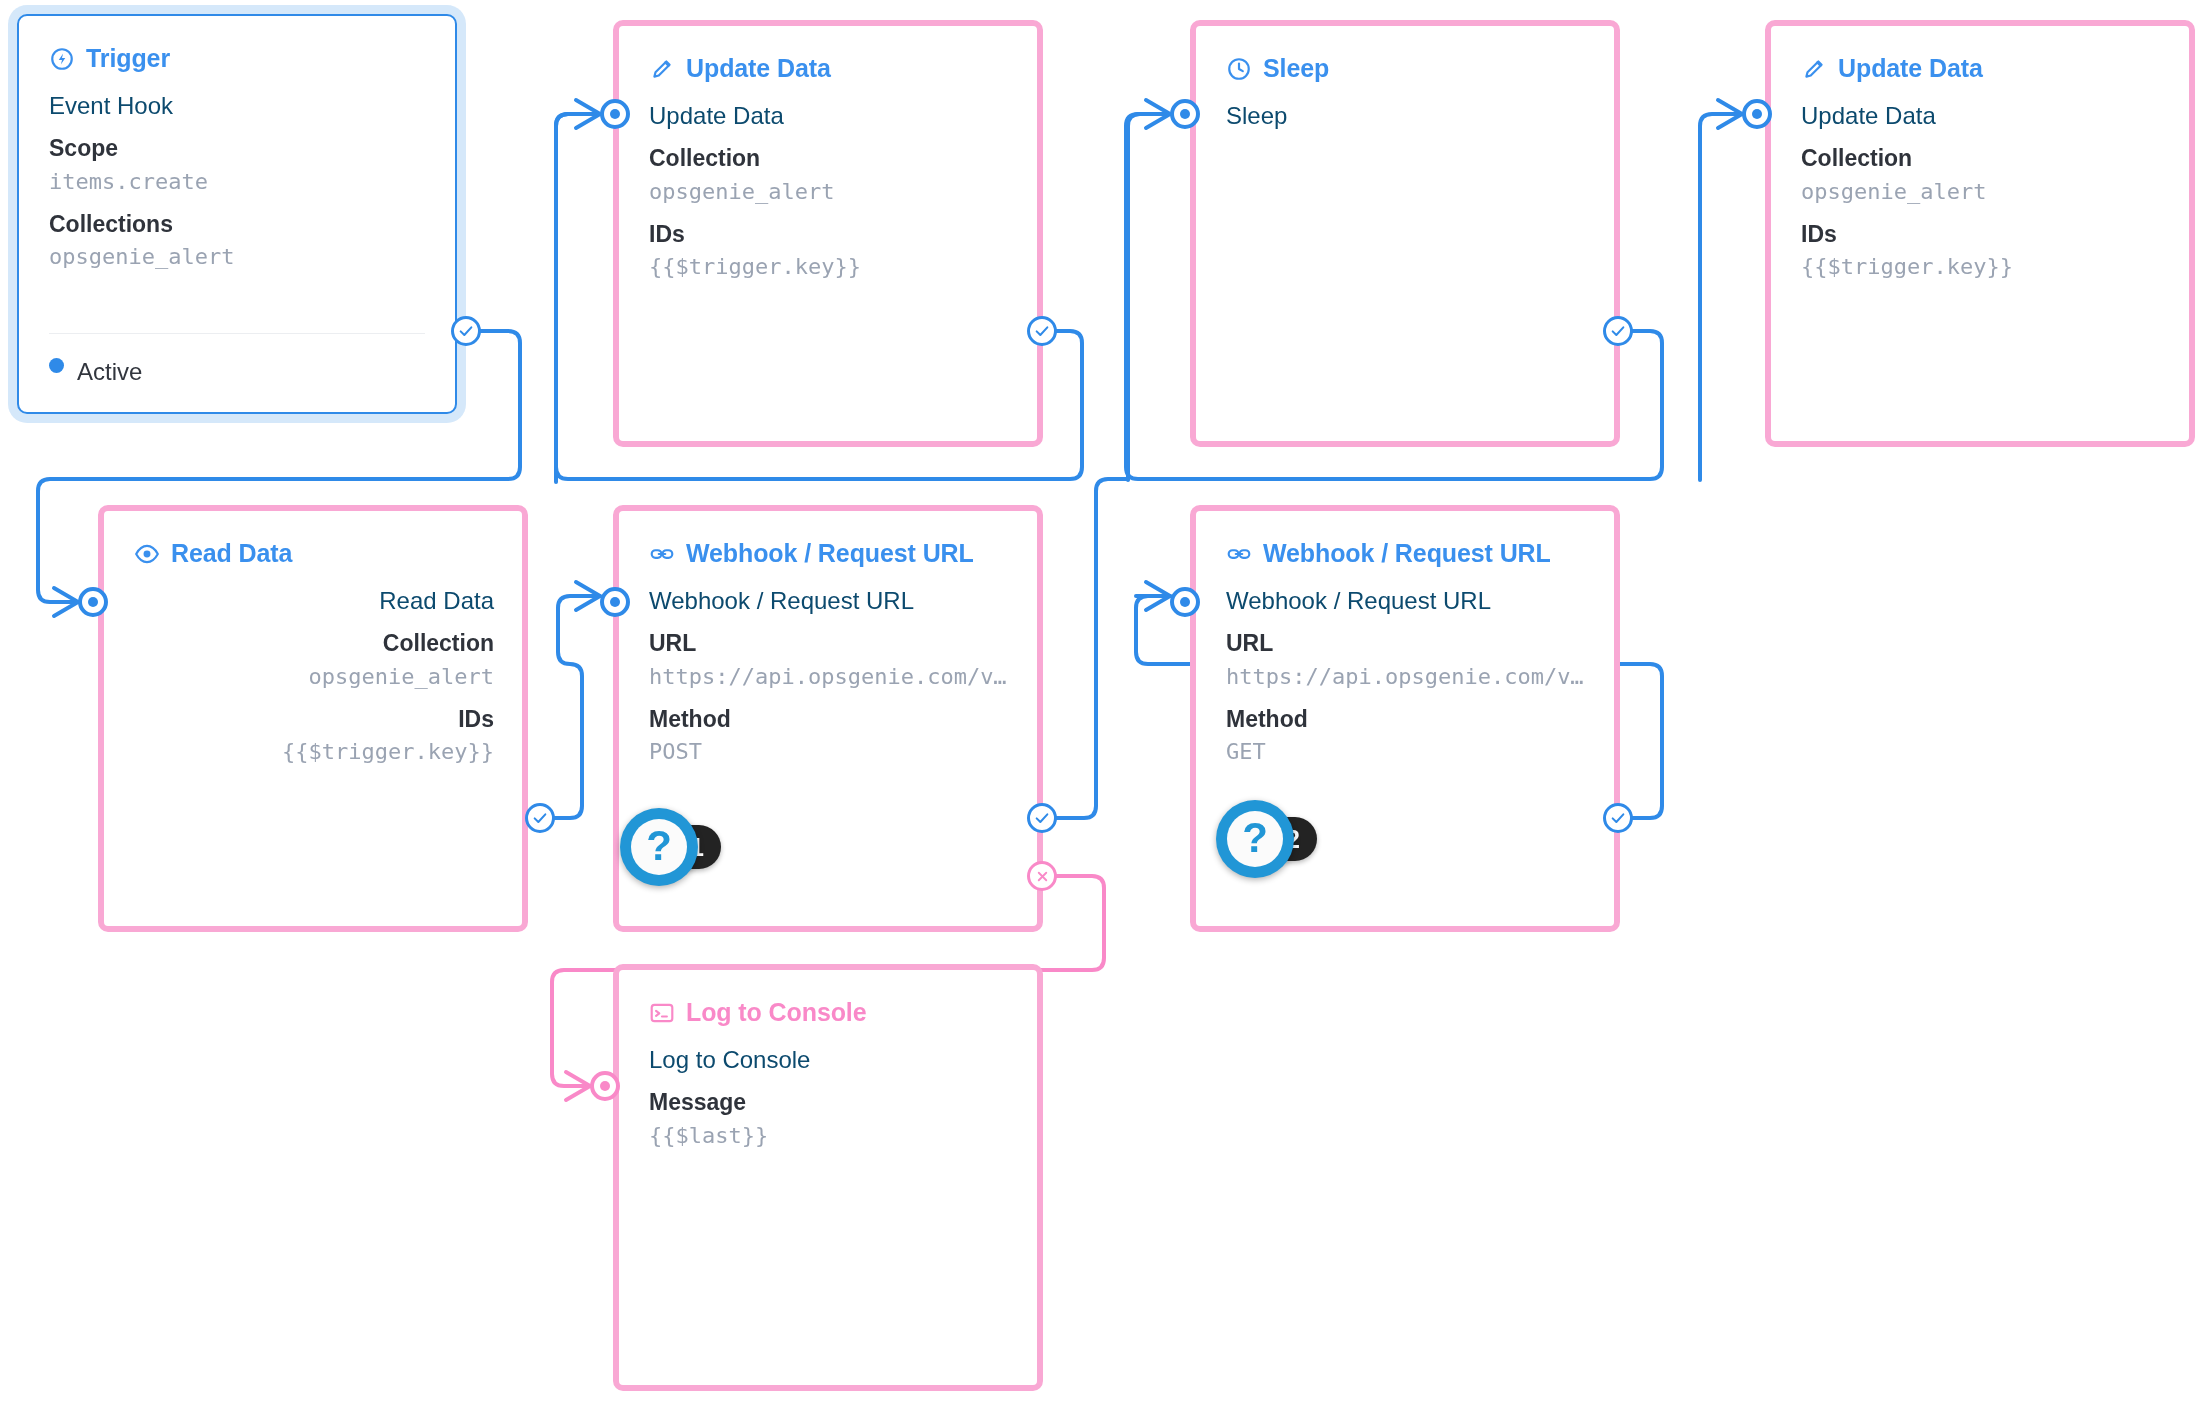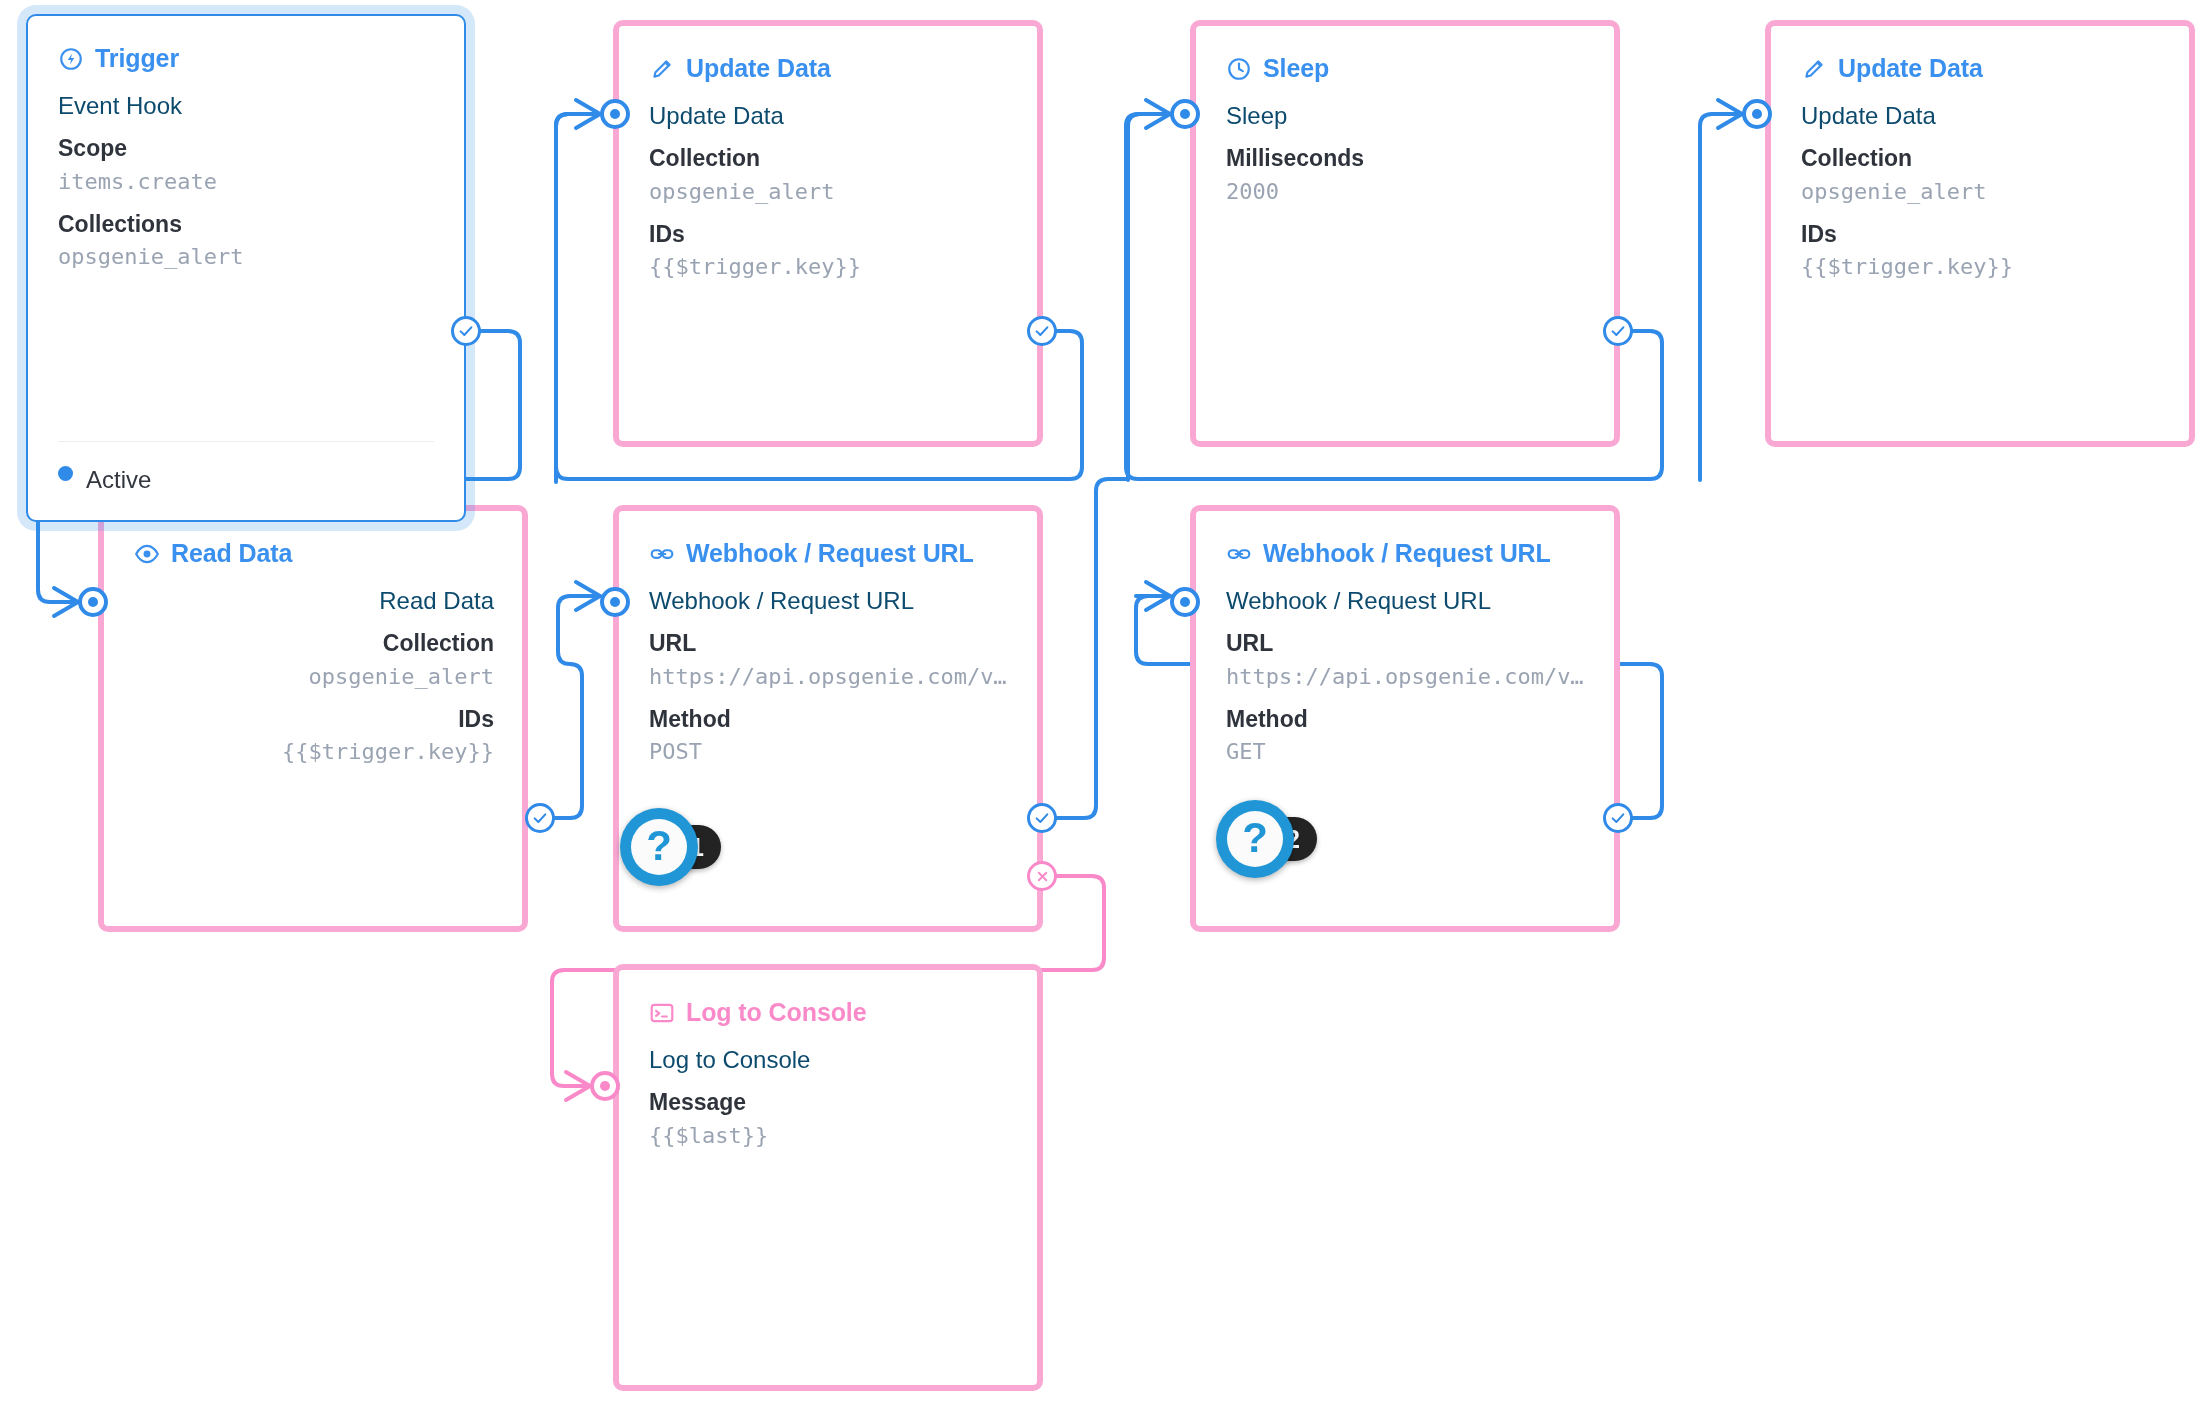--- a/index.html
+++ b/index.html
@@ -265,21 +265,21 @@
     <g fill="none" stroke="#2f8ae8" stroke-width="4" stroke-linecap="round" stroke-linejoin="round">
       <path d="M 1700 480 V 126 Q 1700 114 1712 114 H 1742"></path>
     </g>
 
     <g fill="none" stroke="#f989c8" stroke-width="4" stroke-linecap="round" stroke-linejoin="round">
       <path d="M 1052 876 H 1092 Q 1104 876 1104 888 V 958 Q 1104 970 1092 970 H 564 Q 552 970 552 982 V 1074 Q 552 1086 564 1086 H 590"></path>
       <path d="M 566 1072 L 590 1086 L 566 1100"></path>
     </g>
   </svg>
 
-  <div class="card trigger" style="left:26px; top:14px; width:440px; height:508px;">
+  <div class="card trigger" style="left:17px; top:14px; width:440px; height:400px;">
     <div class="card-head">
       <span class="head-icon">
         <svg width="26" height="26" viewBox="0 0 24 24" fill="none" stroke="#3a90ee" stroke-width="2">
           <circle cx="12" cy="12" r="9"></circle>
           <path d="M13 7 L9 13 H12 L11 17 L15 11 H12 Z" fill="#3a90ee" stroke="none"></path>
         </svg>
       </span>
       <span>Trigger</span>
     </div>
     <div class="card-body">
@@ -328,24 +328,20 @@
       <span class="head-icon">
         <svg width="26" height="26" viewBox="0 0 24 24" fill="none" stroke="#3a90ee" stroke-width="2" stroke-linecap="round" stroke-linejoin="round">
           <circle cx="12" cy="12" r="9"></circle>
           <path d="M12 7 V12 L15.5 14"></path>
         </svg>
       </span>
       <span>Sleep</span>
     </div>
     <div class="card-body">
       <div class="node-title">Sleep</div>
-      <div class="field">
-        <div class="field-label">Milliseconds</div>
-        <div class="field-value">2000</div>
-      </div>
     </div>
   </div>
 
   <div class="card" style="left:1765px; top:20px; width:430px; height:427px;">
     <div class="card-head">
       <span class="head-icon">
         <svg width="26" height="26" viewBox="0 0 24 24" fill="none" stroke="#3a90ee" stroke-width="2" stroke-linecap="round" stroke-linejoin="round">
           <path d="M5 19 L6 15 L16 5 L19 8 L9 18 Z"></path>
           <path d="M15 6 L18 9"></path>
         </svg>

